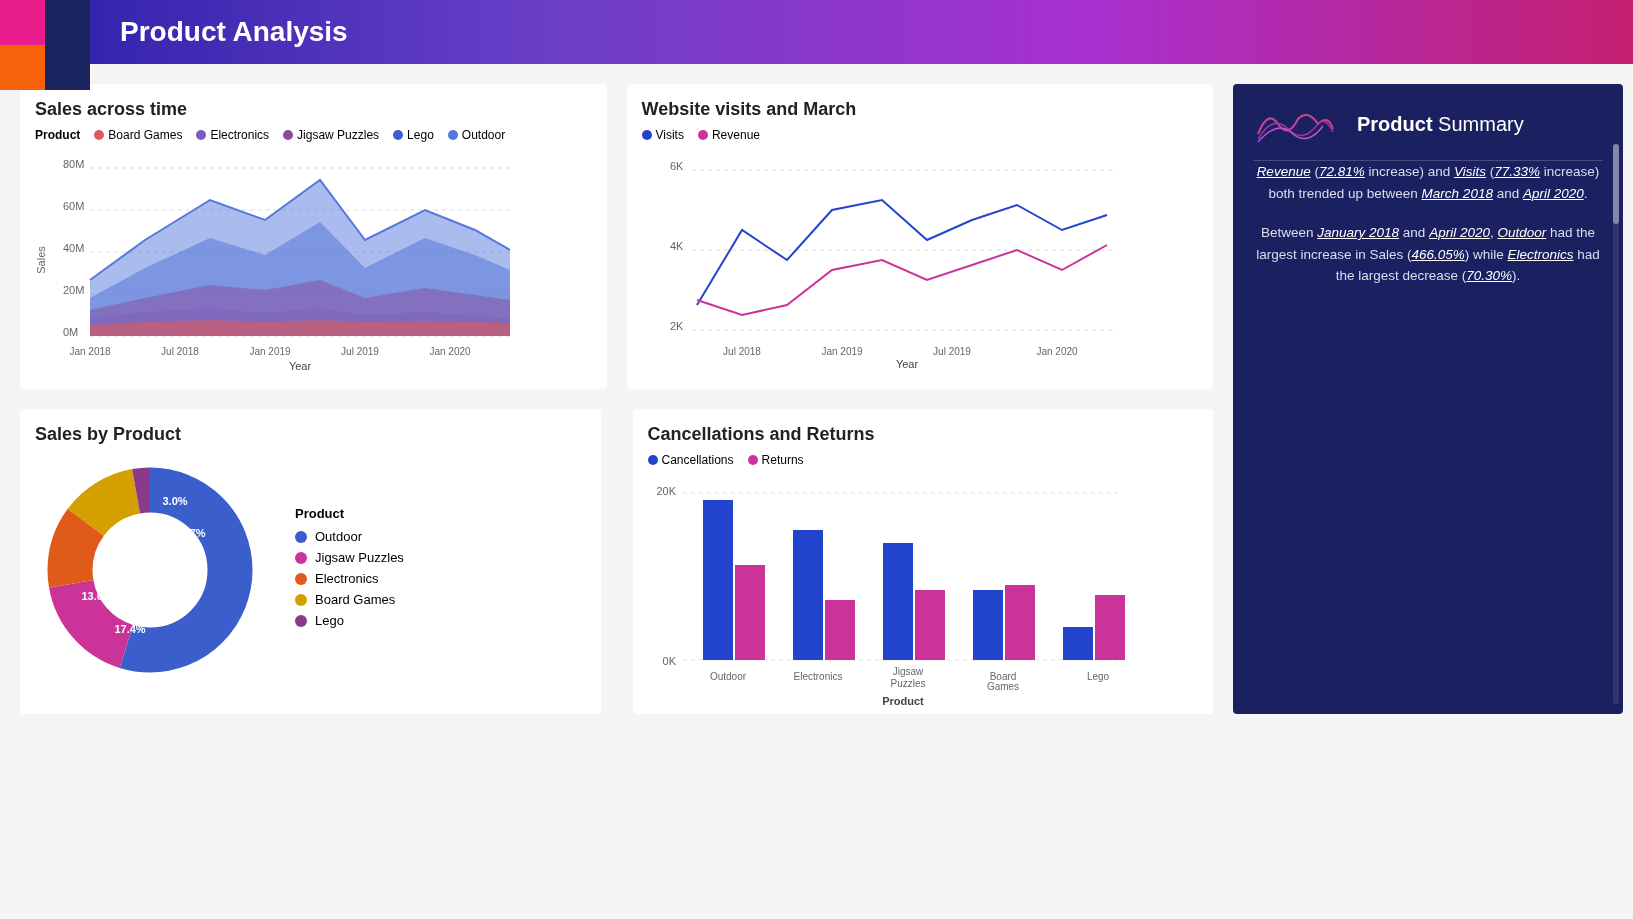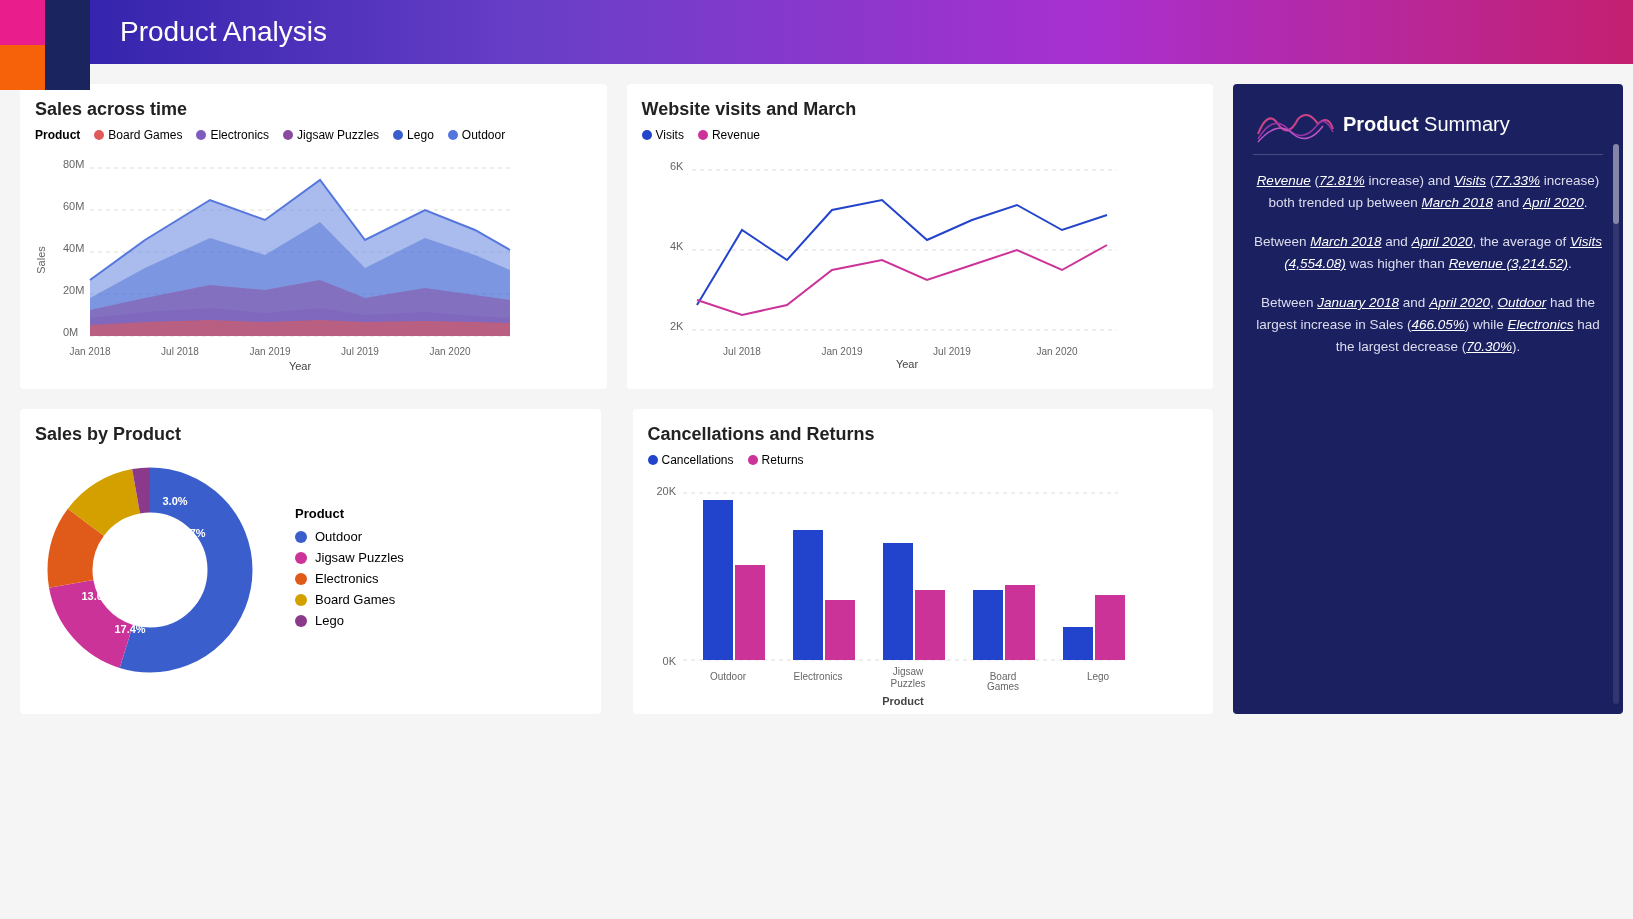--- a/index.html
+++ b/index.html
@@ -4,21 +4,21 @@
   <style>
     * { box-sizing: border-box; margin: 0; padding: 0; }
     body { font-family: 'Segoe UI', Arial, sans-serif; background: #f5f5f5; width: 1633px; min-height: 919px; overflow-x: hidden; }
 
     
     .header {
       background: linear-gradient(90deg, #2a1fa8, #6a3fc8, #a830d0, #c42070);
       color: white;
       padding: 16px 30px;
       font-size: 28px;
-      font-weight: normal;
+      font-weight: bold;
       display: flex;
       align-items: center;
       position: relative;
     }
     .header-title {
       margin-left: 90px;
     }
 
     
     .logo-square-pink { position: absolute; top: 0; left: 0; width: 45px; height: 45px; background: #e91e8c; }
@@ -55,21 +55,21 @@
     
     .legend { display: flex; flex-wrap: wrap; gap: 6px 14px; margin-bottom: 8px; font-size: 12px; align-items: center; }
     .legend-item { display: flex; align-items: center; gap: 4px; }
     .legend-dot { width: 10px; height: 10px; border-radius: 50%; }
     .legend-label-bold { font-weight: bold; }
 
     
     svg { overflow: visible; }
 
     
-    .summary-header { display: flex; align-items: center; gap: 10px; margin-bottom: 15px; border-bottom: 1px solid rgba(255,255,255,0.2); padding-bottom: 10px; }
+    .summary-header { display: flex; align-items: center; gap: 24px; border-bottom: 1px solid rgba(255,255,255,0.2); padding-bottom: 16px; }
     .summary-title { font-size: 20px; color: white; }
     .summary-title strong { font-weight: bold; }
     .summary-text { color: #dde; font-size: 13.5px; line-height: 1.6; text-align: center; }
     .summary-para { margin-bottom: 18px; }
     .summary-link { color: white; text-decoration: underline; font-style: italic; }
     .scrollbar-track {
       position: absolute;
       right: 4px;
       top: 60px;
       bottom: 10px;
@@ -316,25 +316,20 @@
       <div class="summary-title"><strong>Product</strong><span> Summary</span></div>
     </div>
 
     <div class="summary-text">
       <p class="summary-para">
         <span class="summary-link">Revenue</span> (<span class="summary-link">72.81%</span> increase) and <span class="summary-link">Visits</span>
         (<span class="summary-link">77.33%</span> increase) both trended up between
         <span class="summary-link">March 2018</span> and <span class="summary-link">April 2020</span>.
       </p>
       <p class="summary-para">
-        Between <span class="summary-link">March 2018</span> and <span class="summary-link">April 2020</span>, the
-        average of <span class="summary-link">Visits (4,554.08)</span> was higher than
-        <span class="summary-link">Revenue (3,214.52)</span>.
-      </p>
-      <p class="summary-para">
         Between <span class="summary-link">January 2018</span> and <span class="summary-link">April 2020</span>,
         <span class="summary-link">Outdoor</span> had the largest increase in Sales
         (<span class="summary-link">466.05%</span>) while <span class="summary-link">Electronics</span> had the largest
         decrease (<span class="summary-link">70.30%</span>).
       </p>
     </div>
     <div class="scrollbar-track">
       <div class="scrollbar-thumb"></div>
     </div>
   </div>

